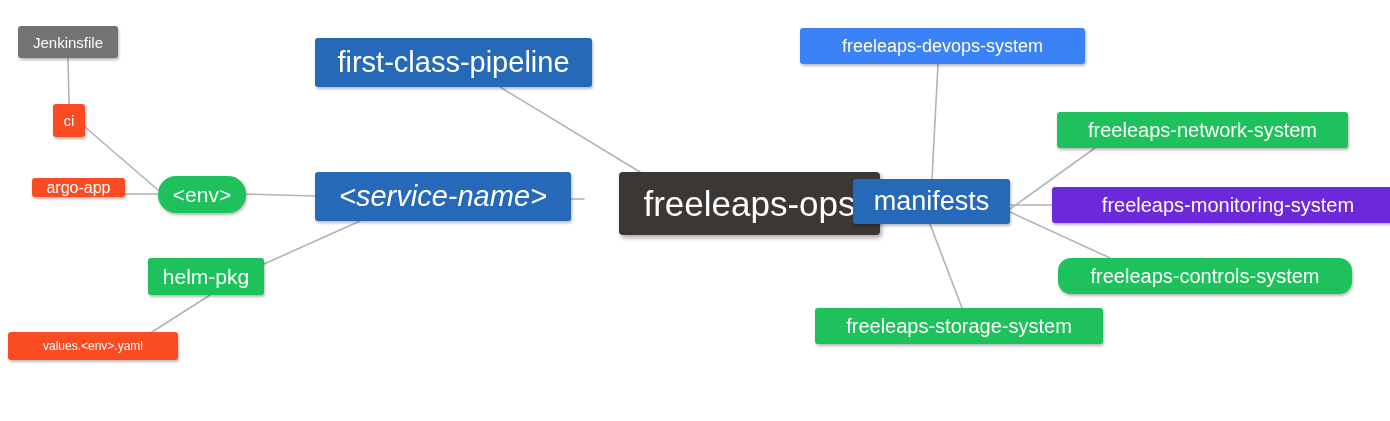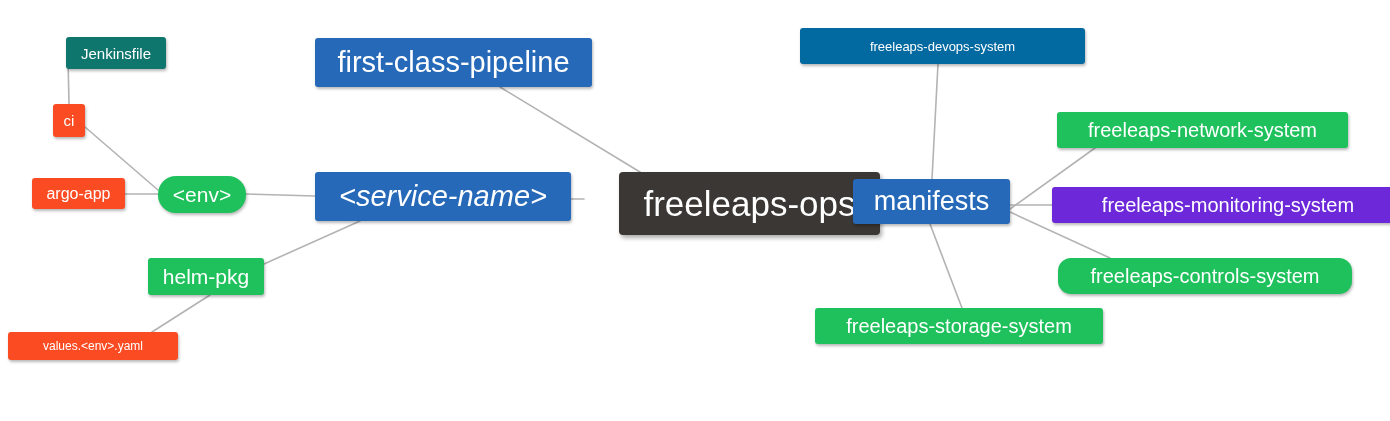--- a/index.html
+++ b/index.html
@@ -60,29 +60,29 @@
       <line x1="500" y1="87" x2="640" y2="172" stroke="#b3b3b3" stroke-width="1.6" stroke-linecap="round"></line>
       <line x1="571" y1="199" x2="584" y2="199" stroke="#b3b3b3" stroke-width="1.6" stroke-linecap="round"></line>
       <line x1="845" y1="203" x2="853" y2="203" stroke="#b3b3b3" stroke-width="1.6" stroke-linecap="round"></line>
       <line x1="938" y1="64" x2="932" y2="179" stroke="#b3b3b3" stroke-width="1.6" stroke-linecap="round"></line>
       <line x1="1010" y1="209" x2="1095" y2="148" stroke="#b3b3b3" stroke-width="1.6" stroke-linecap="round"></line>
       <line x1="1010" y1="205" x2="1052" y2="205" stroke="#b3b3b3" stroke-width="1.6" stroke-linecap="round"></line>
       <line x1="1010" y1="212" x2="1110" y2="258" stroke="#b3b3b3" stroke-width="1.6" stroke-linecap="round"></line>
       <line x1="930" y1="224" x2="962" y2="308" stroke="#b3b3b3" stroke-width="1.6" stroke-linecap="round"></line>
     </svg>
   <div id="node-layer">
-      <div class="node" style="left: 18px; top: 37px; width: 100px; height: 32px; background: #0f766e; font-size: 15px; margin-left: 48px;">Jenkinsfile</div>
+      <div class="node" style="left: 18px; top: 26px; width: 100px; height: 32px; background: #737373; font-size: 15px;">Jenkinsfile</div>
       <div class="node" style="left: 53px; top: 104px; width: 32px; height: 33px; background: rgb(250, 75, 34); font-size: 15px; text-align: center;">ci</div>
-      <div class="node" style="left: 32px; top: 178px; width: 93px; height: 31px; background: rgb(250, 75, 34); font-size: 16px;">argo-app</div>
+      <div class="node" style="left: 32px; top: 178px; width: 93px; height: 19px; background: rgb(250, 75, 34); font-size: 16px;">argo-app</div>
       <div class="node" style="left: 158px; top: 176px; width: 88px; height: 37px; background: rgb(30, 193, 91); font-size: 21px; border-radius: 18px;">&lt;env&gt;</div>
       <div class="node" style="left: 148px; top: 258px; width: 116px; height: 37px; background: rgb(30, 193, 91); font-size: 21px;">helm-pkg</div>
       <div class="node" style="left: 8px; top: 332px; width: 170px; height: 28px; background: rgb(250, 75, 34); font-size: 12px;">values.&lt;env&gt;.yaml</div>
       <div class="node" style="left: 315px; top: 38px; width: 277px; height: 49px; background: rgb(37, 105, 184); font-size: 29px;">first-class-pipeline</div>
       <div class="node" style="left: 315px; top: 172px; width: 256px; height: 49px; background: rgb(37, 105, 184); font-size: 29px; font-style: italic;">&lt;service-name&gt;</div>
       <div class="node root" style="left: 584px; top: 172px; width: 261px; height: 63px; background: rgb(59, 55, 52); font-size: 35px;">freeleaps-ops</div>
       <div class="node" style="left: 853px; top: 179px; width: 157px; height: 45px; background: rgb(37, 105, 184); font-size: 27px;">manifests</div>
-      <div class="node" style="left: 800px; top: 28px; width: 285px; height: 36px; background: #0369a1; font-size: 13px;">freeleaps-devops-system</div>
+      <div class="node" style="left: 800px; top: 28px; width: 285px; height: 36px; background: #3b82f6; font-size: 18px;">freeleaps-devops-system</div>
       <div class="node" style="left: 1057px; top: 112px; width: 291px; height: 36px; background: rgb(30, 193, 91); font-size: 20px;">freeleaps-network-system</div>
       <div class="node" style="left: 1052px; top: 187px; width: 352px; height: 36px; background: #6d28d9; font-size: 20px;">freeleaps-monitoring-system</div>
       <div class="node" style="left: 1058px; top: 258px; width: 294px; height: 36px; background: rgb(30, 193, 91); font-size: 20px; border-radius: 13px;">freeleaps-controls-system</div>
       <div class="node" style="left: 815px; top: 308px; width: 288px; height: 36px; background: rgb(30, 193, 91); font-size: 20px;">freeleaps-storage-system</div>
     </div>
 </div>
 
 </body></html>

